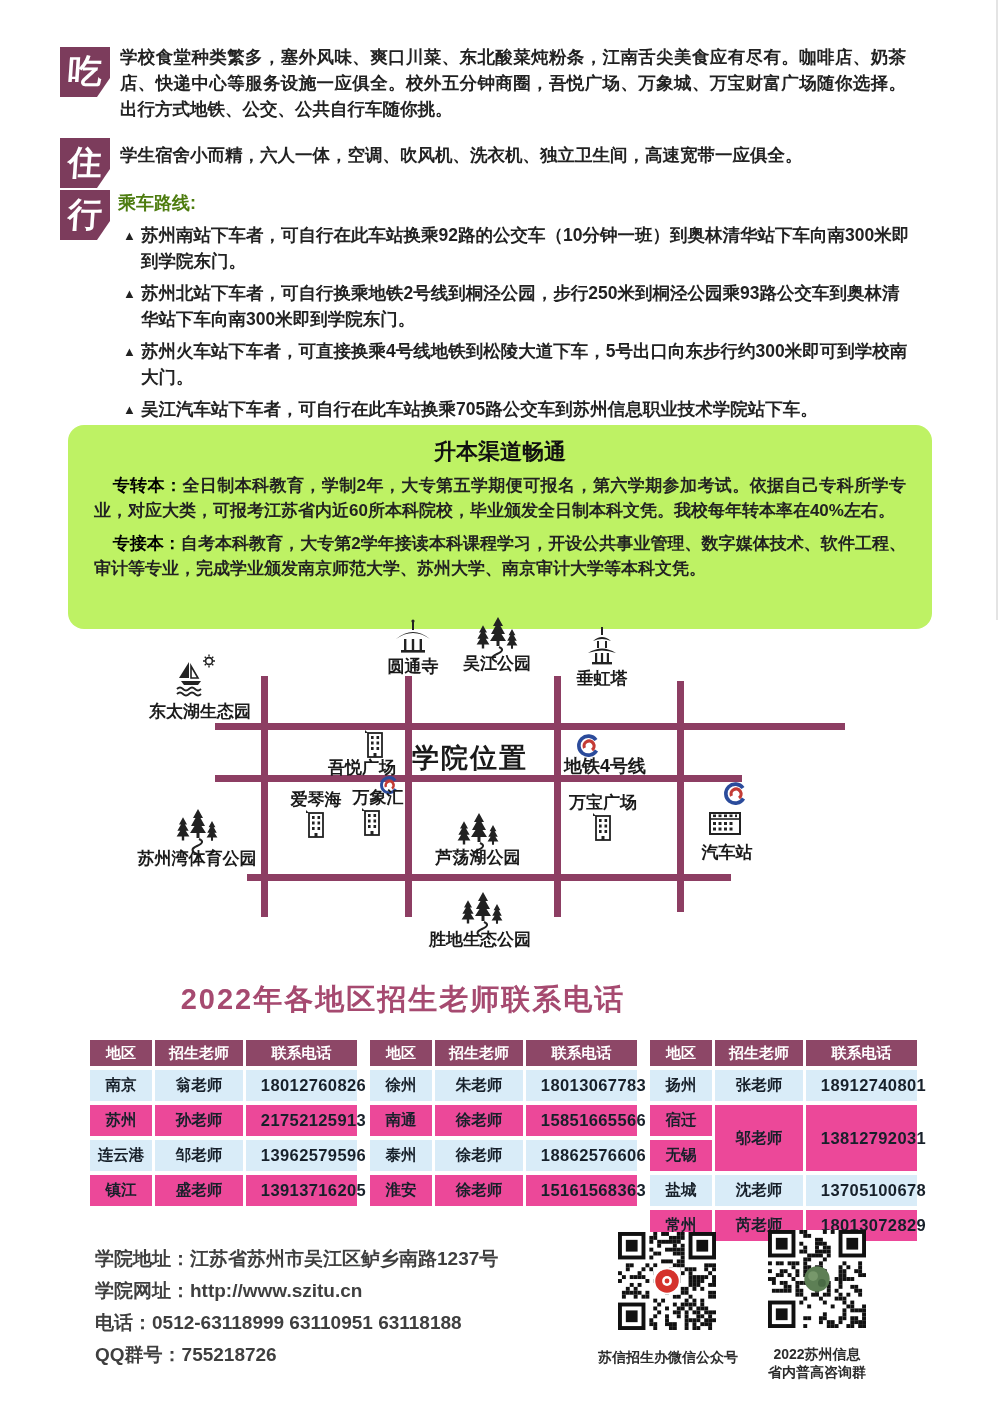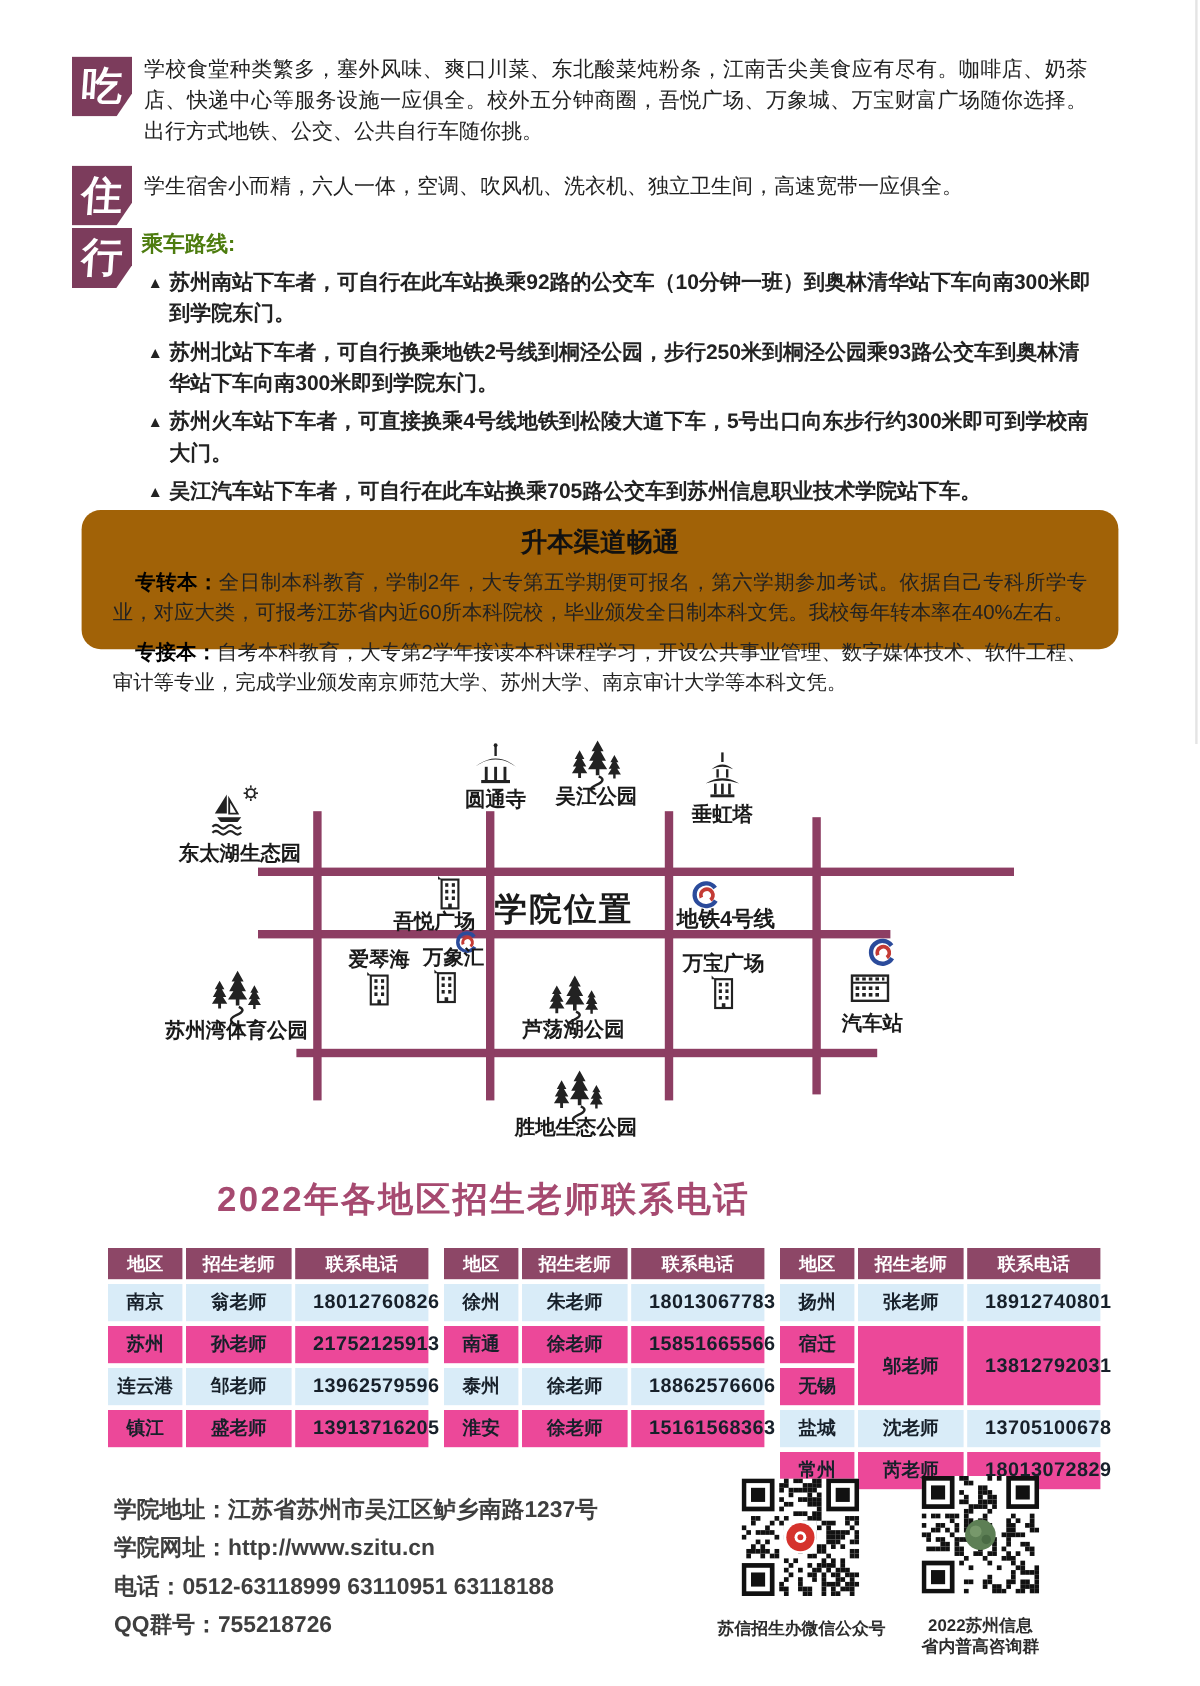--- a/index.html
+++ b/index.html
@@ -6,33 +6,33 @@
   .page{position:relative;width:1000px;height:1405px;background:#ffffff;overflow:hidden;
         font-family:"Liberation Sans","DejaVu Sans",sans-serif;color:#1c1c1c;}
   .edge-line{position:absolute;left:996px;top:0;width:2px;height:620px;background:#e4e4e4;}
 
   
   .sq-icon{position:absolute;left:60px;width:50px;height:50px;background:#7c3c5c;
            clip-path:polygon(0 0,100% 0,100% 62%,74% 100%,0 100%);
            display:flex;align-items:center;justify-content:center;}
   .sq-icon span{color:#fff;font-size:34px;font-weight:bold;transform:skewX(-4deg);}
 
-  .body-text{position:absolute;left:120px;width:786px;font-size:17.5px;font-weight:normal;
+  .body-text{position:absolute;left:120px;width:786px;font-size:17.5px;font-weight:bold;
              line-height:26px;color:#222;text-align:justify;}
   .routes-head{position:absolute;left:118px;font-size:18px;font-weight:bold;color:#4d7c0f;}
   .route-list{position:absolute;left:123px;width:790px;list-style:none;margin:0;padding:0;}
   .route-list li{position:relative;padding-left:18px;font-size:17.5px;font-weight:bold;
                  line-height:26px;margin-bottom:6px;color:#222;}
   .route-list li .tri{position:absolute;left:0;top:1px;font-size:13px;}
 
   
-  .upgrade{position:absolute;left:68px;top:425px;width:864px;height:116px;background:#a16207;
+  .upgrade{position:absolute;left:68px;top:425px;width:864px;height:204px;background:#bef264;
            border-radius:16px;}
   .upgrade h2{margin:12px 0 6px 0;text-align:center;font-size:22px;color:#111;}
-  .upgrade p{margin:2px 26px 8px 26px;font-size:17px;font-weight:normal;line-height:25px;
+  .upgrade p{margin:2px 26px 8px 26px;font-size:17px;font-weight:bold;line-height:25px;
              color:#222;text-indent:1.1em;text-align:justify;}
   .upgrade p b{color:#000;}
 
   
   .map{position:absolute;left:0;top:595px;width:1000px;height:380px;}
   .map text{font-weight:bold;fill:#1a1a1a;font-size:17px;font-family:"Liberation Sans","DejaVu Sans",sans-serif;}
   .map .college{font-size:27px;letter-spacing:2px;}
   .map .metro-label{font-size:18px;}
 
   .contact-title{position:absolute;left:0;top:980px;width:806px;text-align:center;

